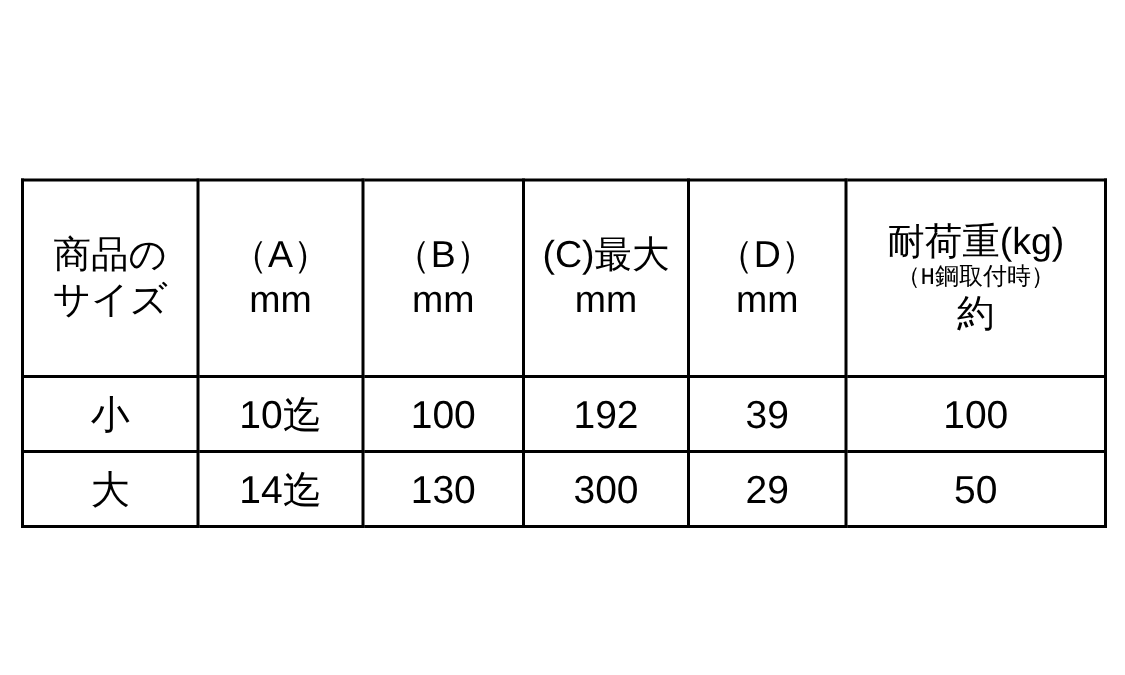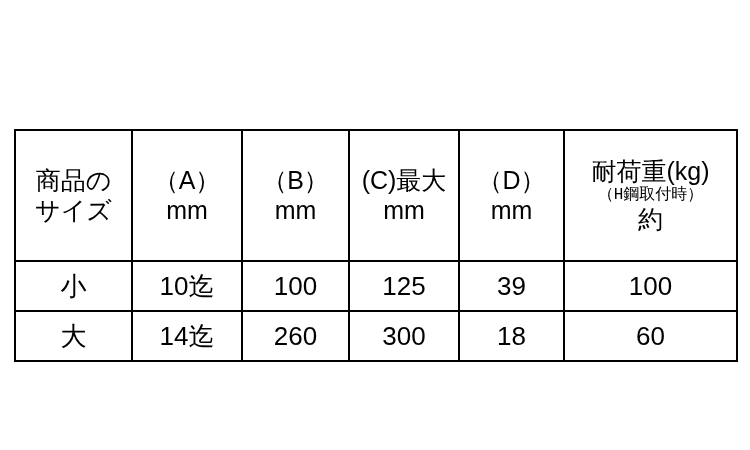--- a/index.html
+++ b/index.html
@@ -16,21 +16,21 @@
   }
   .sheet {
     position: relative;
     width: 750px;
     height: 450px;
     background: #ffffff;
   }
   .spec-table-wrap {
     position: absolute;
     left: 14px;
-    top: 129px;
+    top: 119px;
     width: 696px;
   }
   table.spec-table {
     border-collapse: collapse;
     table-layout: fixed;
     width: 722px;
     background: #ffffff;
   }
   table.spec-table td {
     border: 2px solid #000000;
@@ -106,28 +106,28 @@
           <td>
             <span class="line">耐荷重(kg)</span>
             <span class="line small">（H鋼取付時）</span>
             <span class="line">約</span>
           </td>
         </tr>
         <tr class="body-row">
           <td>小</td>
           <td>10迄</td>
           <td>100</td>
-          <td>125</td>
+          <td>192</td>
           <td>39</td>
           <td>100</td>
         </tr>
         <tr class="body-row">
           <td>大</td>
           <td>14迄</td>
-          <td>260</td>
+          <td>130</td>
           <td>300</td>
-          <td>18</td>
-          <td>60</td>
+          <td>29</td>
+          <td>50</td>
         </tr>
       </tbody>
     </table>
   </div>
 </div>
 
 </body></html>

